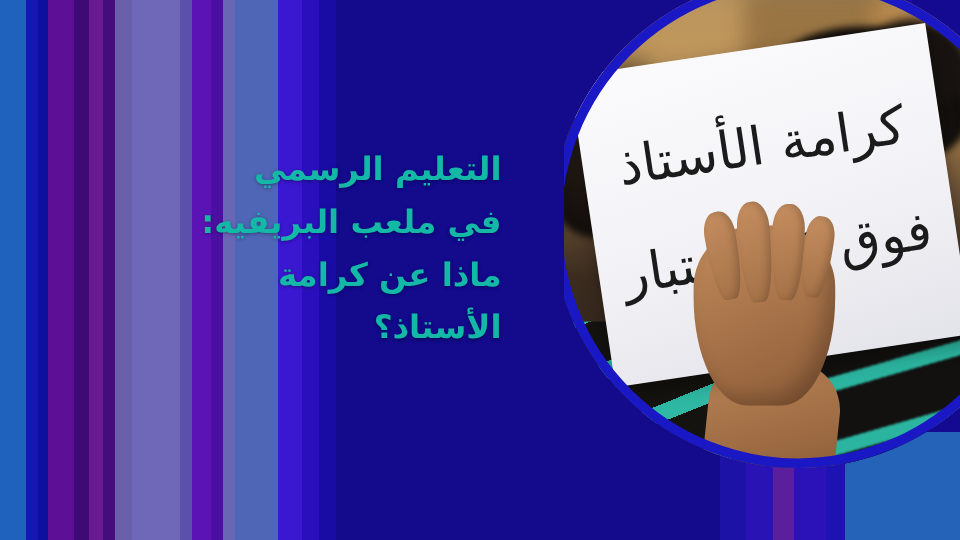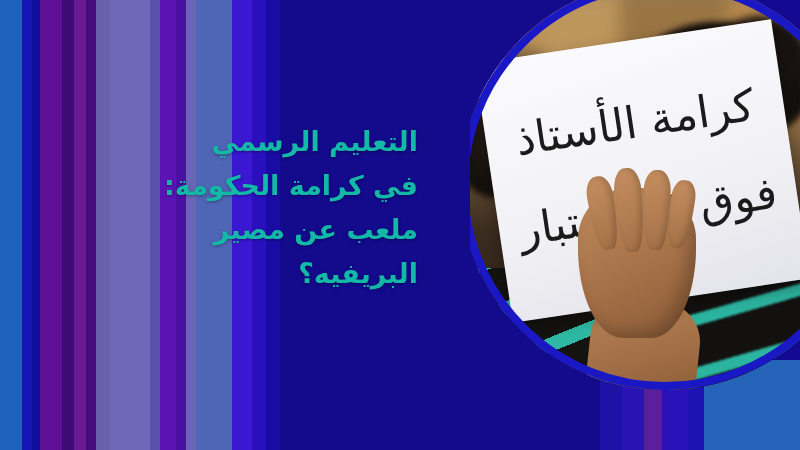--- a/index.html
+++ b/index.html
@@ -275,18 +275,18 @@
 
     </div>
   </div>
 
   <svg class="ring" viewBox="0 0 330 400">
     <circle cx="195" cy="185" r="201"></circle>
   </svg>
 
   <div class="headline">
     <span class="ln">التعليم الرسمي</span>
-    <span class="ln">في كرامة الحكومة:</span>
-    <span class="ln">ملعب عن مصير</span>
-    <span class="ln">البريفيه؟</span>
+    <span class="ln">في ملعب البريفيه:</span>
+    <span class="ln">ماذا عن كرامة</span>
+    <span class="ln">الأستاذ؟</span>
   </div>
 
 </div>
 
 </body></html>

